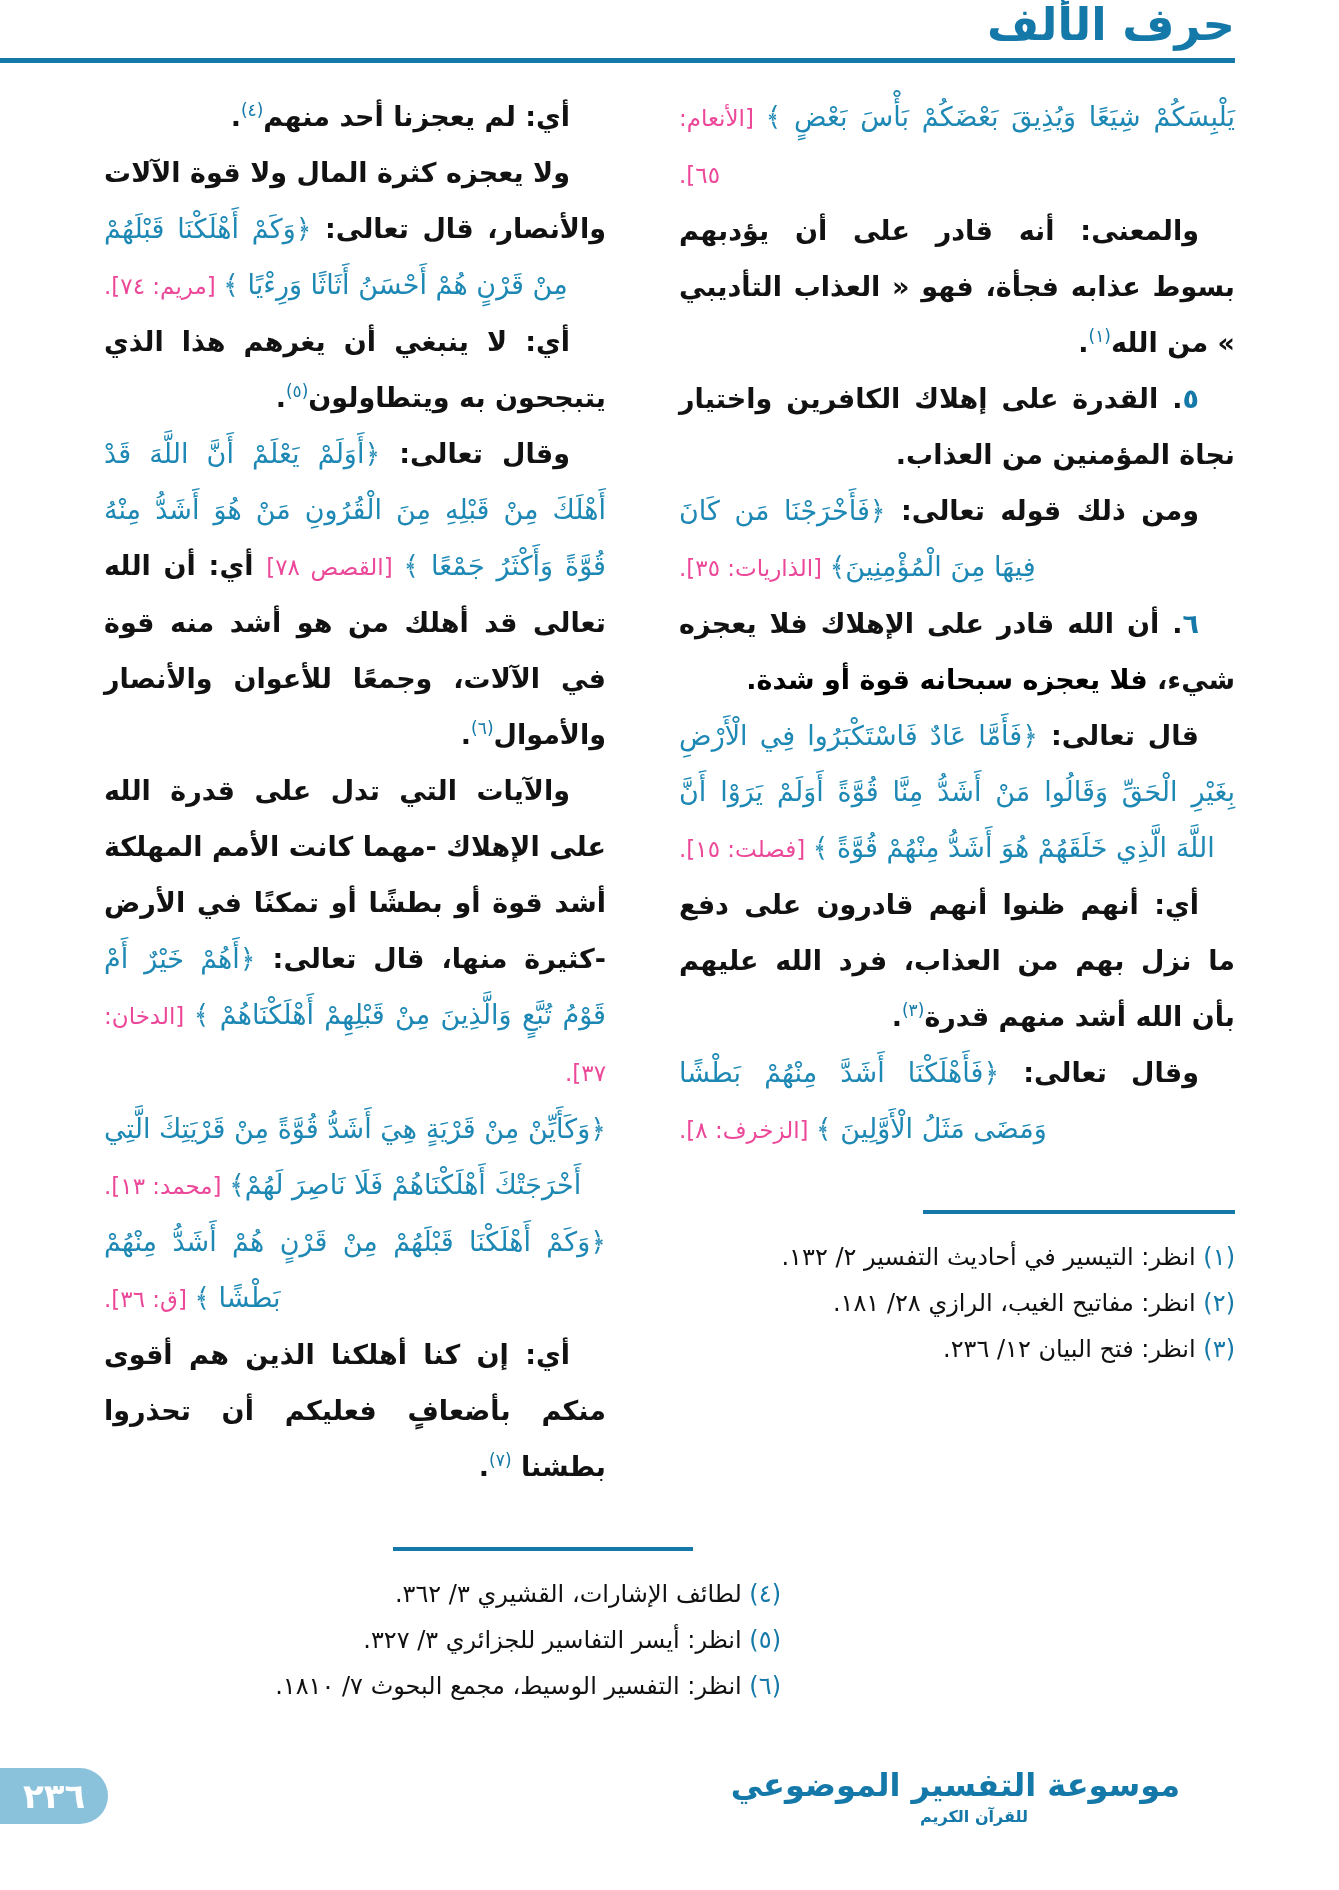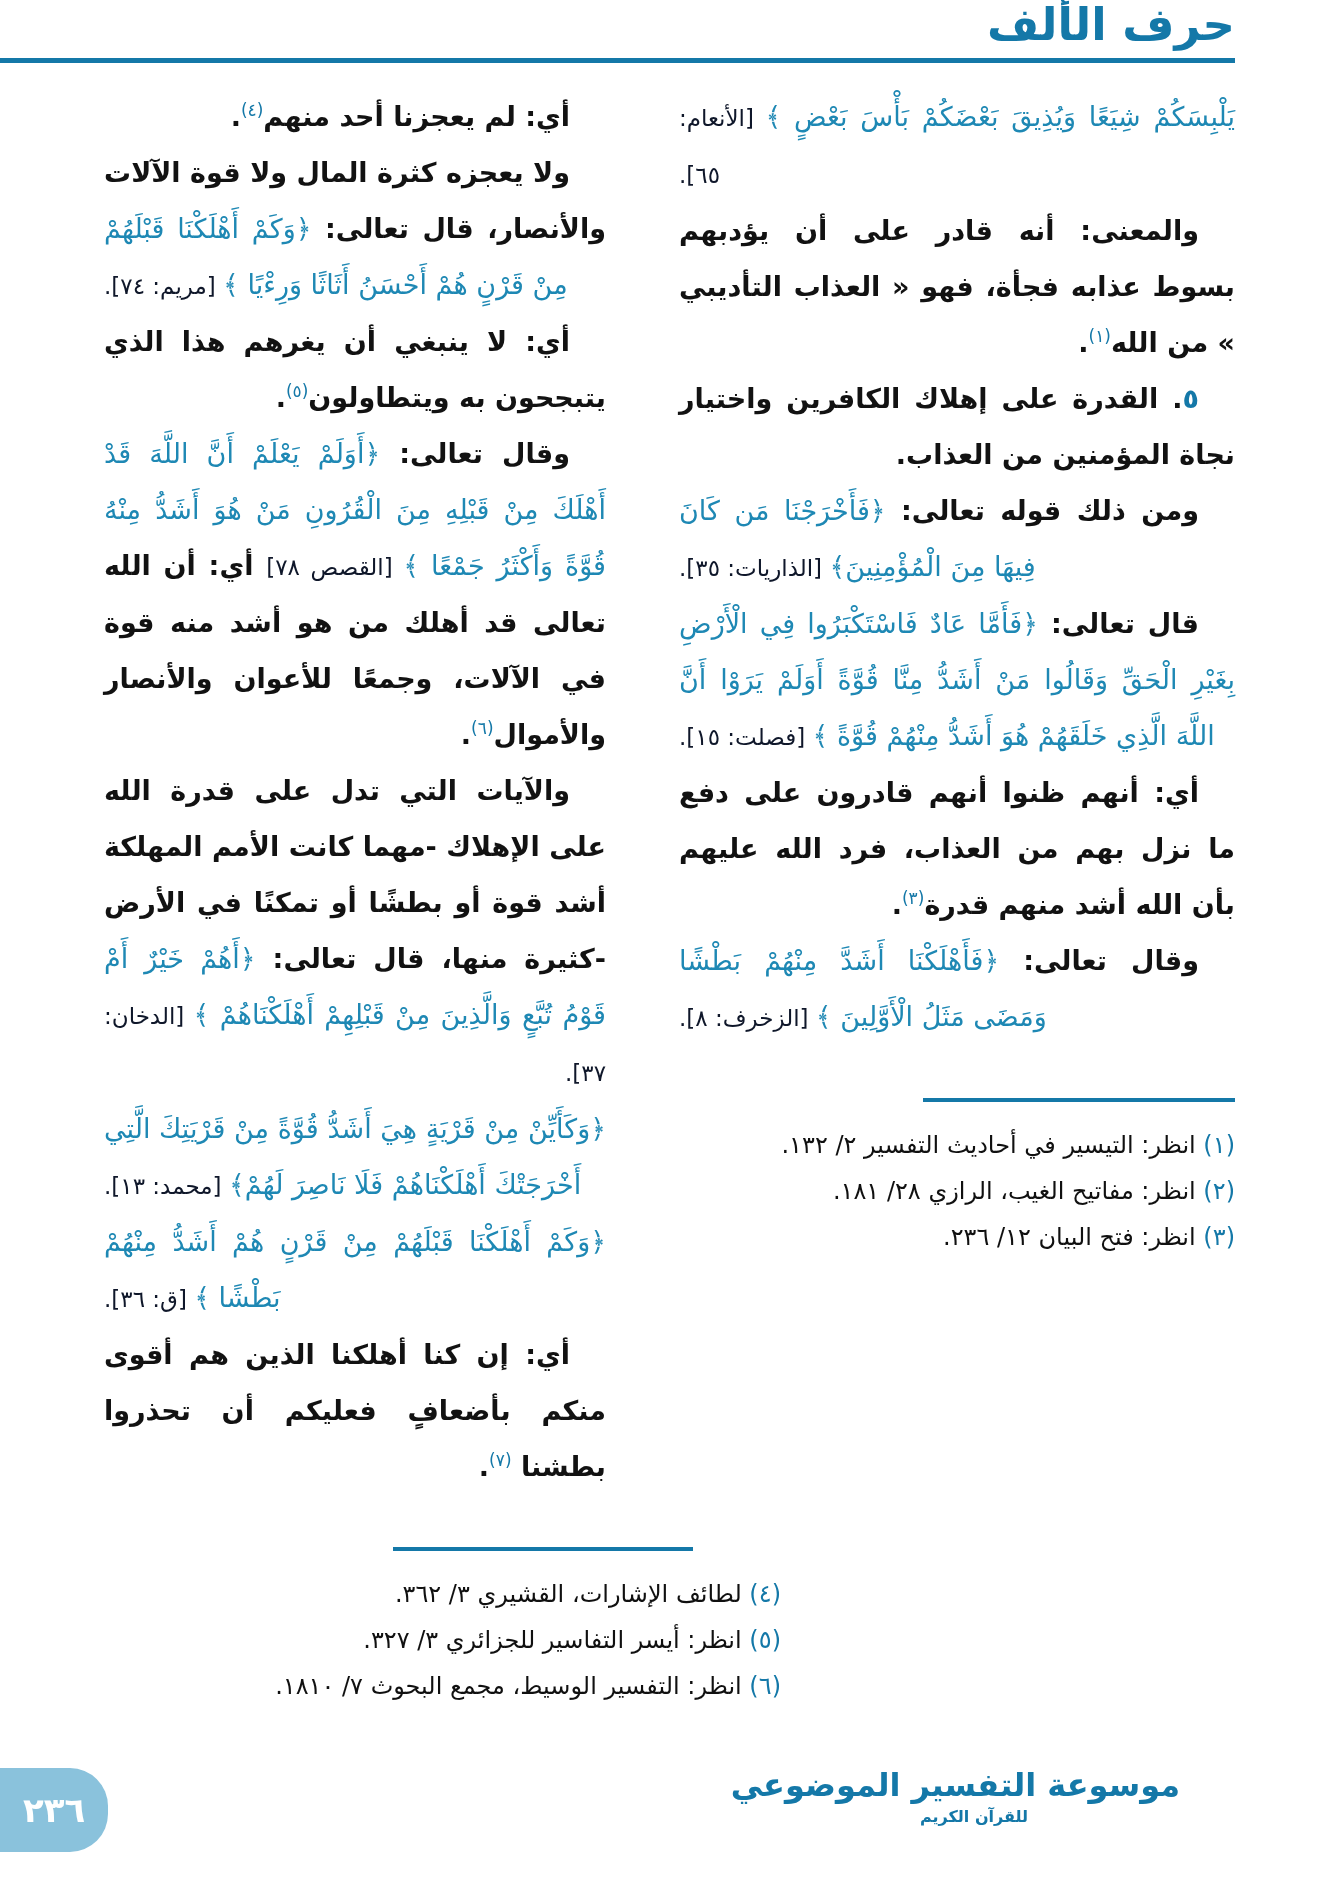--- a/index.html
+++ b/index.html
@@ -51,21 +51,21 @@
     font-weight:bold;
     text-align:justify;
     text-indent:36px;
     color:var(--ink);
   }
   .para.no-indent{text-indent:0;}
   .para.last-left{text-align-last:left;}
   .seg-t{color:var(--ink);}
   .seg-b{color:#000;}
   .seg-q{color:var(--quran);font-weight:normal;}
-  .seg-r{color:#0f172a;font-weight:normal;font-size:23px;margin-top:28px;}
+  .seg-r{color:#ec4899;font-weight:normal;font-size:23px;margin-top:28px;}
   .seg-n{color:var(--accent);}
   .seg-f{
     color:var(--accent);
     font-weight:normal;
     font-size:17px;
     vertical-align:super;
     line-height:0;
   }
   .fn-sep{
     width:312px;height:4px;
@@ -90,21 +90,21 @@
   }
   .logo-main{
     font-size:32px;font-weight:bold;line-height:1.2;
     letter-spacing:-1px;
     white-space:nowrap;
   }
   .logo-sub{font-size:16px;font-weight:bold;margin-top:3px;}
   .page-tab{
     position:absolute;
     top:1768px;left:0;
-    width:108px;height:84px;
+    width:108px;height:56px;
     background:var(--tab-bg);
     border-radius:0 38px 38px 0; 
     display:flex;align-items:center;justify-content:center;
     color:#ffffff;
     font-size:34px;font-weight:bold;
   }
 </style>
 </head>
 <body>
 
@@ -116,20 +116,21 @@
     <div class="header-rule"></div>
 
     <div class="columns">
 
       <section class="col col-right">
         <div>
             <p class="para no-indent last-left"><span class="seg-q">يَلْبِسَكُمْ شِيَعًا وَيُذِيقَ بَعْضَكُمْ بَأْسَ بَعْضٍ ﴾</span><span class="seg-r"> [الأنعام: ٦٥].</span></p>
             <p class="para"><span class="seg-t">والمعنى: أنه قادر على أن يؤدبهم بسوط عذابه فجأة، فهو « العذاب التأديبي » من الله</span><span class="seg-f">(١)</span><span class="seg-t">.</span></p>
             <p class="para"><span class="seg-n">٥</span><span class="seg-t">. القدرة على إهلاك الكافرين واختيار نجاة المؤمنين من العذاب.</span></p>
             <p class="para last-left"><span class="seg-t">ومن ذلك قوله تعالى: </span><span class="seg-q">﴿فَأَخْرَجْنَا مَن كَانَ فِيهَا مِنَ الْمُؤْمِنِينَ﴾</span><span class="seg-r"> [الذاريات: ٣٥].</span></p>
+            <p class="para"><span class="seg-n">٦</span><span class="seg-t">. أن الله قادر على الإهلاك فلا يعجزه شيء، </span><span class="seg-b">فلا يعجزه سبحانه قوة أو شدة.</span></p>
             <p class="para last-left"><span class="seg-t">قال تعالى: </span><span class="seg-q">﴿فَأَمَّا عَادٌ فَاسْتَكْبَرُوا فِي الْأَرْضِ بِغَيْرِ الْحَقِّ وَقَالُوا مَنْ أَشَدُّ مِنَّا قُوَّةً أَوَلَمْ يَرَوْا أَنَّ اللَّهَ الَّذِي خَلَقَهُمْ هُوَ أَشَدُّ مِنْهُمْ قُوَّةً ﴾</span><span class="seg-r"> [فصلت: ١٥].</span></p>
             <p class="para"><span class="seg-t">أي: أنهم ظنوا أنهم قادرون على دفع ما نزل بهم من العذاب، فرد الله عليهم بأن الله أشد منهم قدرة</span><span class="seg-f">(٣)</span><span class="seg-t">.</span></p>
             <p class="para last-left"><span class="seg-t">وقال تعالى: </span><span class="seg-q">﴿فَأَهْلَكْنَا أَشَدَّ مِنْهُمْ بَطْشًا وَمَضَى مَثَلُ الْأَوَّلِينَ ﴾</span><span class="seg-r"> [الزخرف: ٨].</span></p>
           </div>
         <div class="fn-block">
           <div class="fn-sep"></div>
           <div class="footnotes">
               <div class="footnote"><span class="fn-num">(١)</span><span class="fn-text">&nbsp;انظر: التيسير في أحاديث التفسير ٢/ ١٣٢.</span></div>
               <div class="footnote"><span class="fn-num">(٢)</span><span class="fn-text">&nbsp;انظر: مفاتيح الغيب، الرازي ٢٨/ ١٨١.</span></div>
               <div class="footnote"><span class="fn-num">(٣)</span><span class="fn-text">&nbsp;انظر: فتح البيان ١٢/ ٢٣٦.</span></div>

